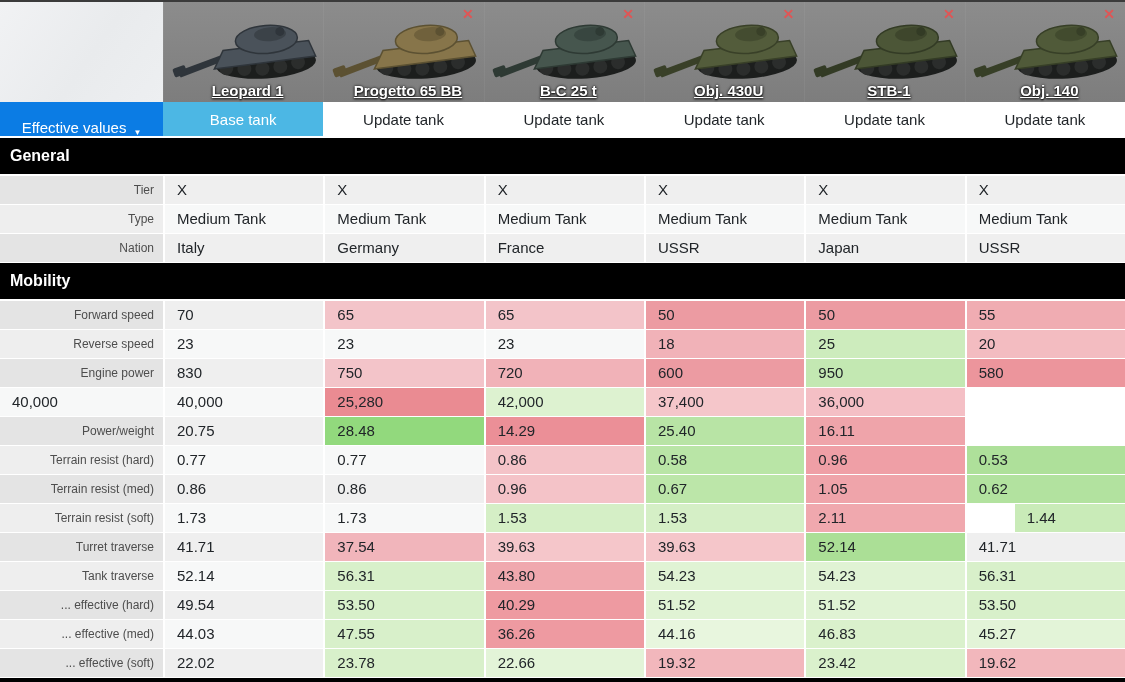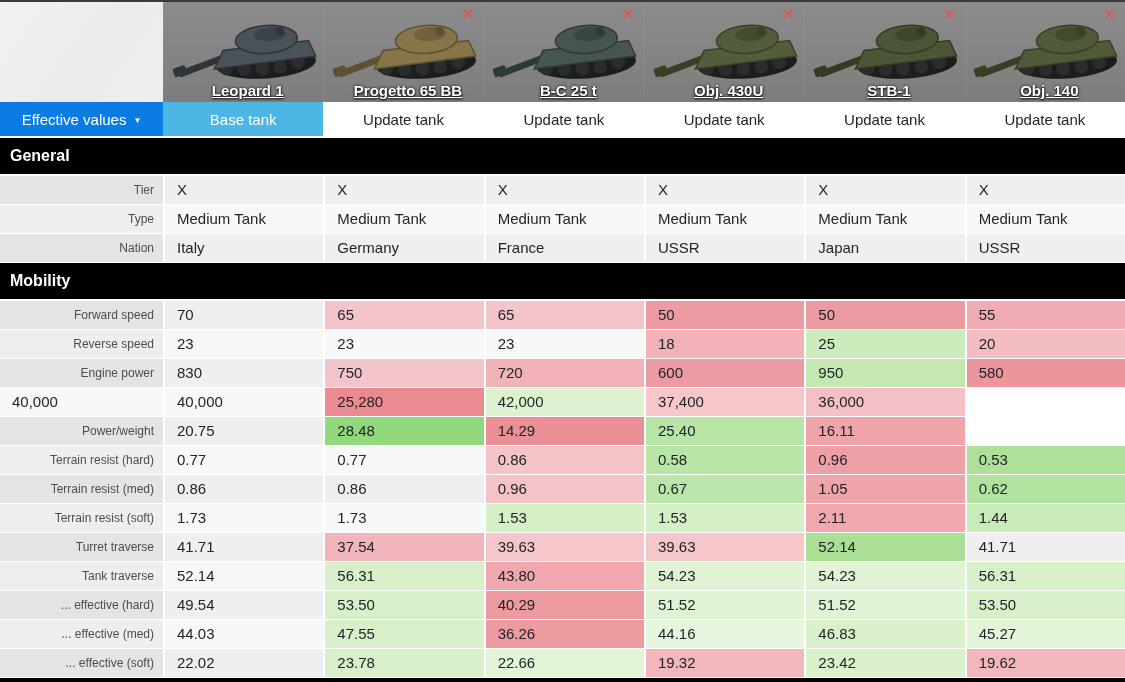--- a/index.html
+++ b/index.html
@@ -161,21 +161,21 @@
             <ellipse cx="102" cy="33" rx="16" ry="7" fill="#373f27" opacity="0.55"></ellipse>
             <circle cx="112" cy="31" r="4.5" fill="#373f27"></circle>
           </g>
         </svg>
         <div class="tank-name">Obj. 140</div>
         <span class="close-x" style="color: rgb(224, 85, 85);">✕</span>
       </div>
     </div>
 
   <div class="button-row" id="buttonRow">
-    <div class="eff-btn" style="background: rgb(11, 124, 228);">
+    <div class="eff-btn" style="background: rgb(11, 124, 228); align-items: flex-end;">
       <span>Effective values</span>
       <span class="caret">▼</span>
     </div>
   <div class="tank-btn base" style="background: rgb(76, 183, 228);">Base tank</div>
       <div class="tank-btn">Update tank</div>
       <div class="tank-btn">Update tank</div>
       <div class="tank-btn">Update tank</div>
       <div class="tank-btn">Update tank</div>
       <div class="tank-btn">Update tank</div>
     </div>
@@ -271,21 +271,21 @@
         <div class="cell val-cell" style="background: rgb(239, 164, 170);">1.05</div>
         <div class="cell val-cell" style="background: rgb(178, 226, 159);">0.62</div>
       </div>
       <div class="row even">
         <div class="cell label-cell">Terrain resist (soft)</div>
         <div class="cell val-cell">1.73</div>
         <div class="cell val-cell">1.73</div>
         <div class="cell val-cell" style="background: rgb(213, 239, 198);">1.53</div>
         <div class="cell val-cell" style="background: rgb(213, 239, 198);">1.53</div>
         <div class="cell val-cell" style="background: rgb(240, 168, 174);">2.11</div>
-        <div class="cell val-cell" style="background: rgb(201, 235, 184);">1.44</div>
+        <div class="cell val-cell" style="background: rgb(201, 235, 184); margin-left: 48px;">1.44</div>
       </div>
       <div class="row odd">
         <div class="cell label-cell">Turret traverse</div>
         <div class="cell val-cell">41.71</div>
         <div class="cell val-cell" style="background: rgb(241, 181, 187);">37.54</div>
         <div class="cell val-cell" style="background: rgb(245, 198, 202);">39.63</div>
         <div class="cell val-cell" style="background: rgb(245, 198, 202);">39.63</div>
         <div class="cell val-cell" style="background: rgb(171, 223, 150);">52.14</div>
         <div class="cell val-cell">41.71</div>
       </div>

